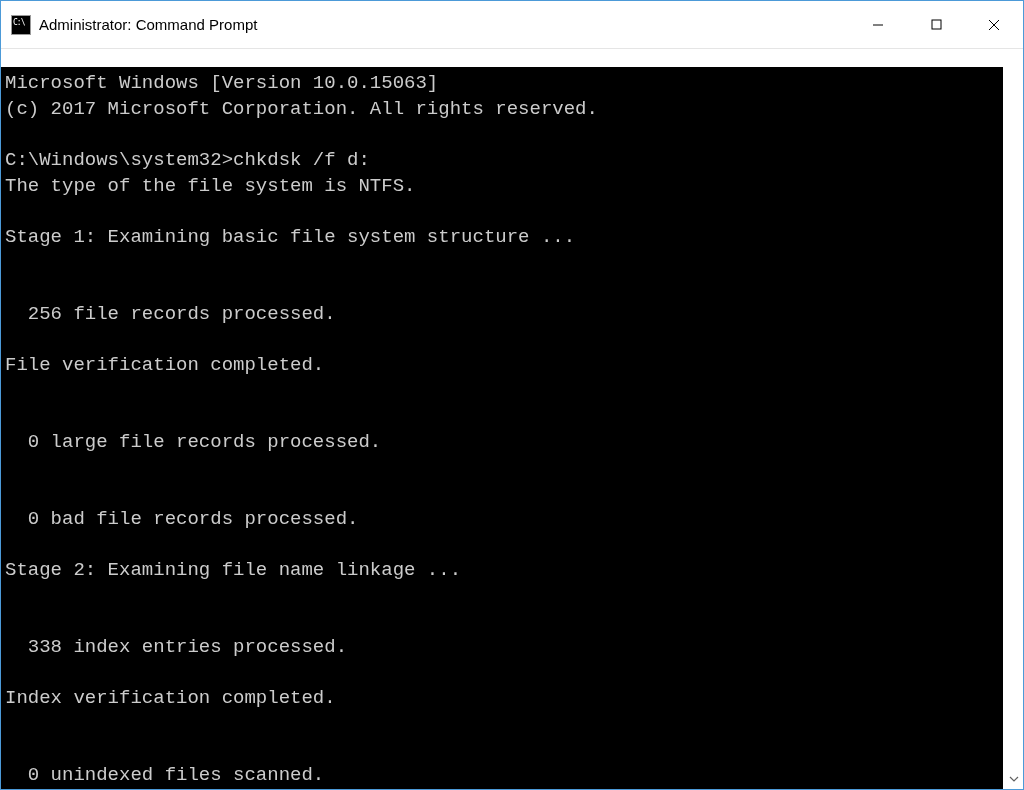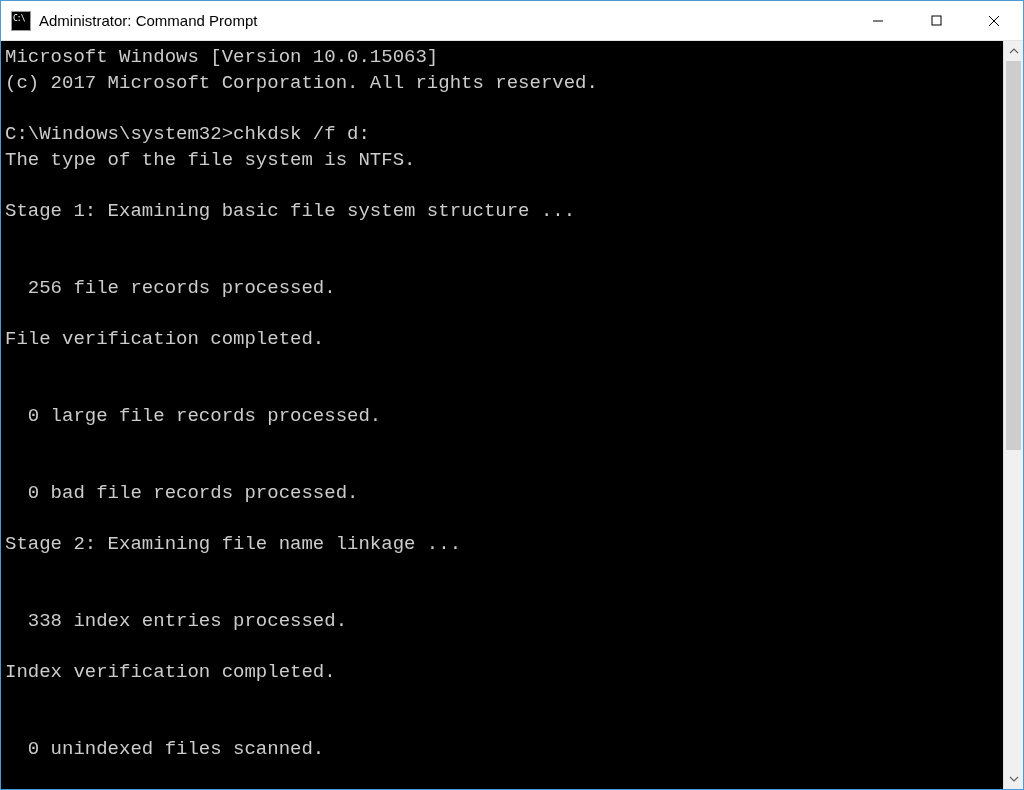--- a/index.html
+++ b/index.html
@@ -12,21 +12,21 @@
     }
     .window {
       width: 1024px;
       height: 790px;
       border: 1px solid #4c9ad8;
       display: flex;
       flex-direction: column;
       background: #fff;
     }
     .titlebar {
-      height: 40px;
+      height: 48px;
       display: flex;
       align-items: center;
       background: #fff;
       border-bottom: 1px solid #e5e5e5;
       user-select: none;
     }
     .titlebar-icon {
       width: 20px;
       height: 20px;
       margin: 0 8px 0 10px;
@@ -60,20 +60,21 @@
       color: #000;
     }
     .win-btn svg { width: 12px; height: 12px; }
     .win-btn.max svg { width: 11px; height: 11px; }
     .win-btn.close svg { width: 12px; height: 12px; }
 
     .client {
       flex: 1;
       display: flex;
       min-height: 0;
+      align-items: flex-end;
     }
     .terminal {
       flex: 1;
       background: #000;
       color: #cccccc;
       font-family: Consolas, "Courier New", monospace;
       font-size: 19px;
       line-height: 1.35;
       padding: 4px 0 0 4px;
       white-space: pre;

